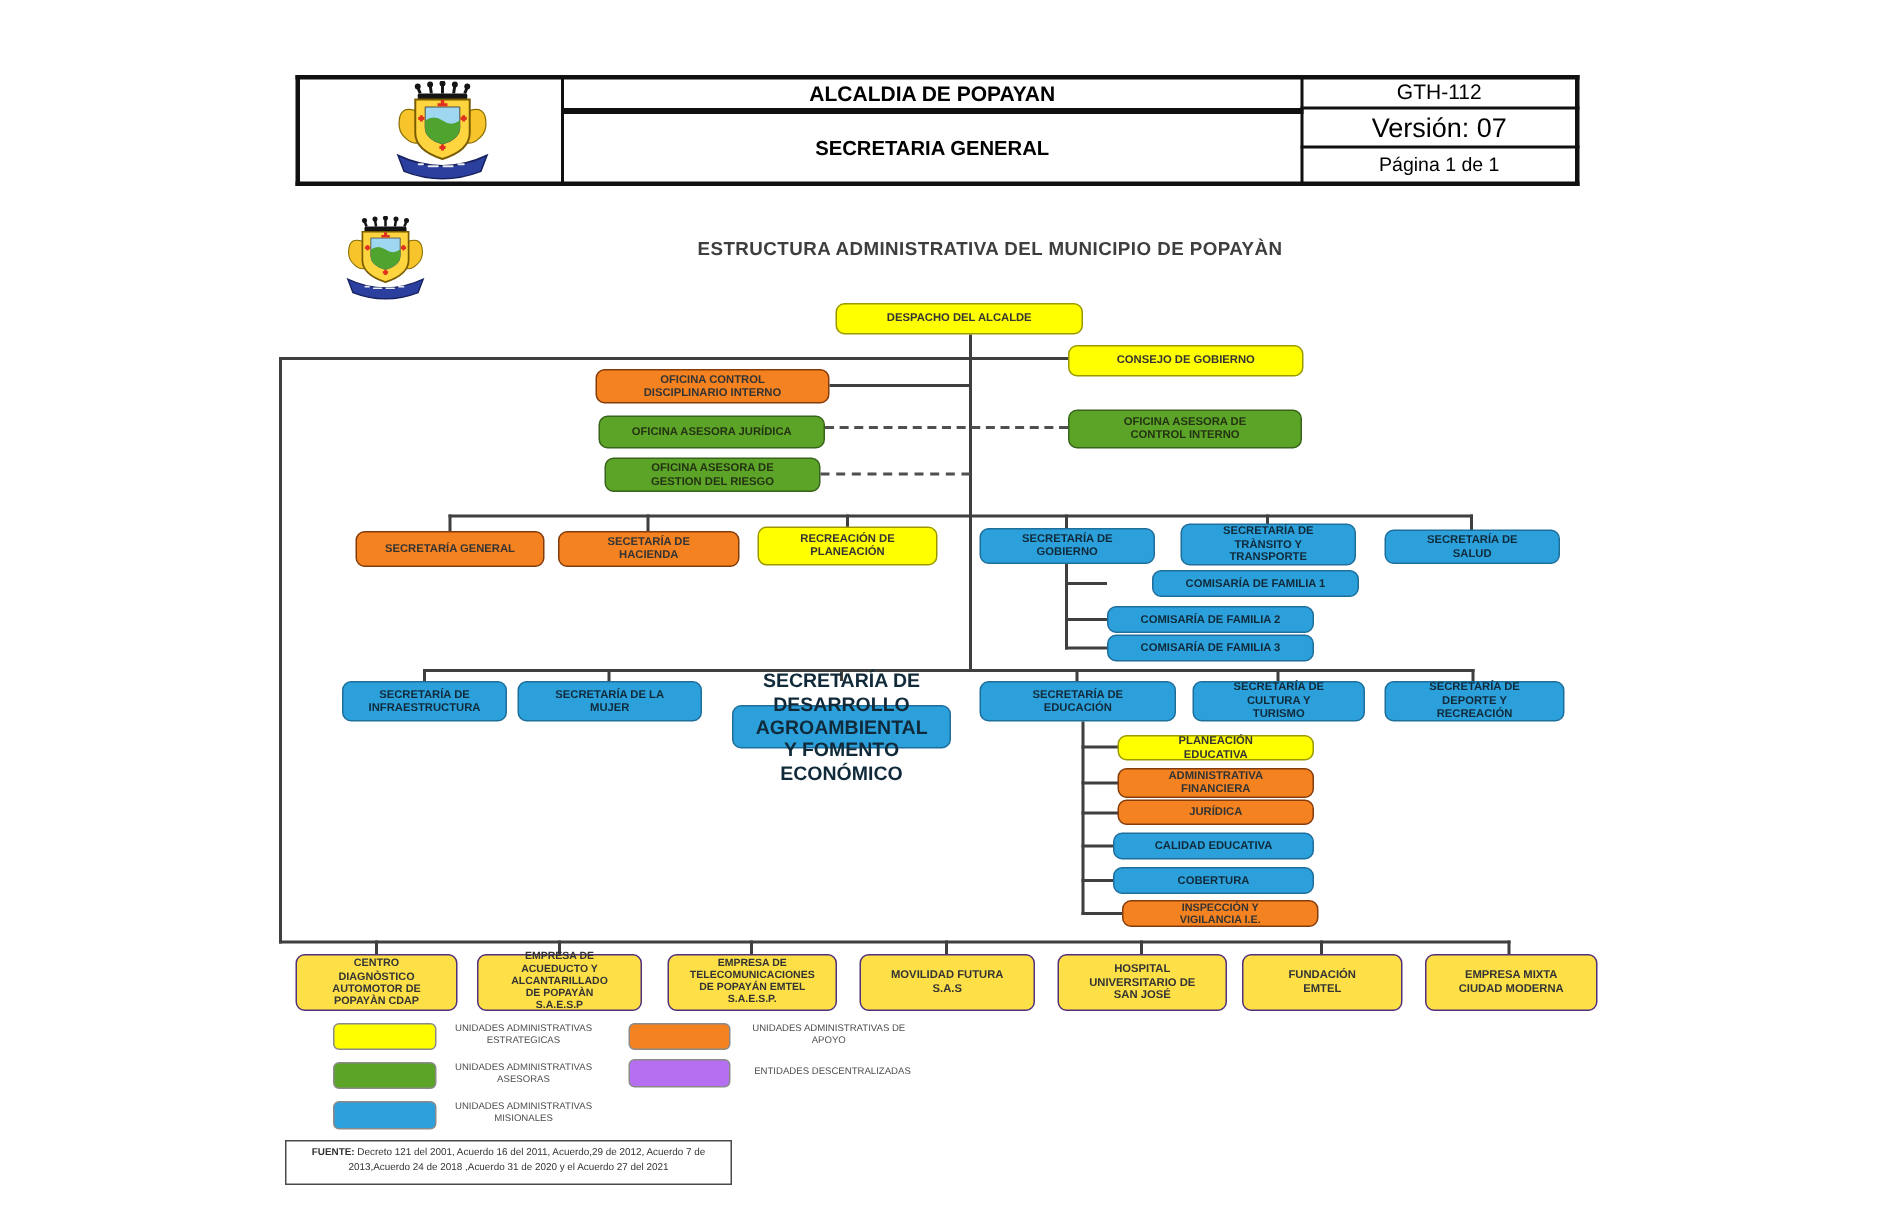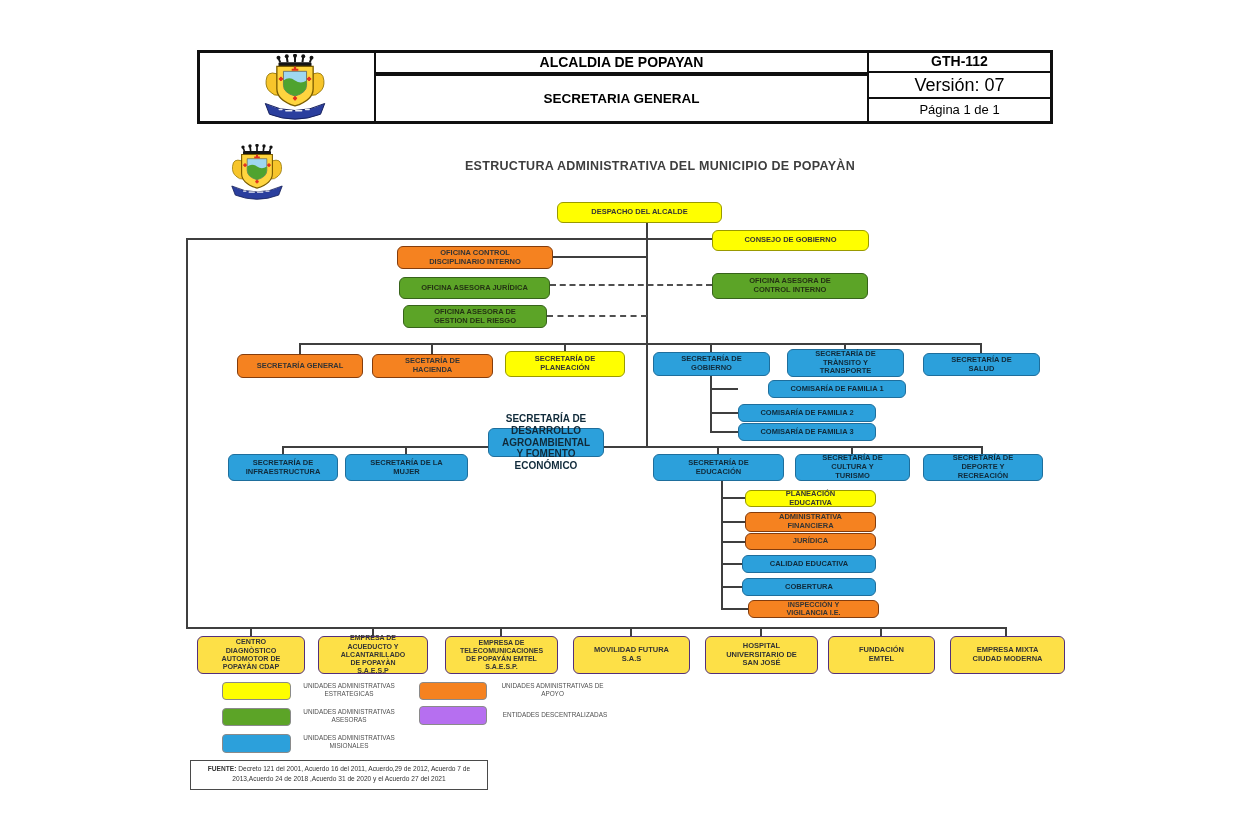--- a/index.html
+++ b/index.html
@@ -46,21 +46,21 @@
 
     <div class="vline" style="left:374px;top:30px;width:2px;height:74px"></div>
     <div class="vline" style="left:867px;top:30px;width:2px;height:74px"></div>
 
     <div class="hline" style="left:374px;top:52px;width:495px;height:3.5px"></div>
     <div class="hline" style="left:867px;top:51px;width:186px;height:1.5px"></div>
     <div class="hline" style="left:867px;top:77px;width:186px;height:1.5px"></div>
 
     <div class="hdr-cell" style="left:376px;top:31px;width:491px;height:21px;font-weight:bold;font-size:14px">ALCALDIA DE POPAYAN</div>
     <div class="hdr-cell" style="left:376px;top:56px;width:491px;height:45px;font-weight:bold;font-size:13.5px">SECRETARIA GENERAL</div>
-    <div class="hdr-cell" style="left:869px;top:31px;width:181px;height:20px;font-weight:bold;font-size:14px">GTH-112</div>
+    <div class="hdr-cell" style="left:869px;top:31px;width:181px;height:20px;font-weight:normal;font-size:14px">GTH-112</div>
     <div class="hdr-cell" style="left:869px;top:53px;width:181px;height:24px;font-size:18px">Versión: 07</div>
     <div class="hdr-cell" style="left:869px;top:78px;width:181px;height:23px;font-size:13px">Página 1 de 1</div>
 
     <svg style="position:absolute;left:252px;top:34px" width="86" height="66" viewBox="0 0 100 80">
       <defs>
         <g id="coa">
 
           <rect x="30" y="10" width="40" height="5" rx="1.5" fill="#141414"></rect>
           <line x1="32" y1="10" x2="30" y2="5" stroke="#141414" stroke-width="2.4"></line>
           <line x1="41" y1="10" x2="40" y2="3.4" stroke="#141414" stroke-width="2.4"></line>
@@ -161,32 +161,32 @@
 
   <div class="node c-yellow" style="left:557px;top:182px;width:165px;height:21px">DESPACHO DEL ALCALDE</div>
   <div class="node c-yellow" style="left:712px;top:210px;width:157px;height:21px">CONSEJO DE GOBIERNO</div>
   <div class="node c-orange" style="left:397px;top:226px;width:156px;height:23px">OFICINA CONTROL DISCIPLINARIO INTERNO</div>
   <div class="node c-green" style="left:399px;top:257px;width:151px;height:22px">OFICINA ASESORA JURÍDICA</div>
   <div class="node c-green" style="left:403px;top:285px;width:144px;height:23px">OFICINA ASESORA DE GESTION DEL RIESGO</div>
   <div class="node c-green" style="left:712px;top:253px;width:156px;height:26px">OFICINA ASESORA DE CONTROL INTERNO</div>
 
   <div class="node c-orange" style="left:237px;top:334px;width:126px;height:24px">SECRETARÍA GENERAL</div>
   <div class="node c-orange" style="left:372px;top:334px;width:121px;height:24px">SECETARÍA DE HACIENDA</div>
-  <div class="node c-yellow" style="left:505px;top:331px;width:120px;height:26px">SECRETARÍA DE PLANEACIÓN</div>
+  <div class="node c-yellow" style="left:505px;top:331px;width:120px;height:26px">RECREACIÓN DE PLANEACIÓN</div>
   <div class="node c-blue" style="left:653px;top:332px;width:117px;height:24px">SECRETARÍA DE GOBIERNO</div>
   <div class="node c-blue" style="left:787px;top:329px;width:117px;height:28px">SECRETARÍA DE TRÀNSITO Y TRANSPORTE</div>
   <div class="node c-blue" style="left:923px;top:333px;width:117px;height:23px">SECRETARÍA DE SALUD</div>
 
   <div class="node c-blue" style="left:768px;top:360px;width:138px;height:18px">COMISARÍA DE FAMILIA 1</div>
   <div class="node c-blue" style="left:738px;top:384px;width:138px;height:18px">COMISARÍA DE FAMILIA 2</div>
   <div class="node c-blue" style="left:738px;top:403px;width:138px;height:18px">COMISARÍA DE FAMILIA 3</div>
 
   <div class="node c-blue" style="left:228px;top:434px;width:110px;height:27px">SECRETARÍA DE INFRAESTRUCTURA</div>
   <div class="node c-blue" style="left:345px;top:434px;width:123px;height:27px">SECRETARÍA DE LA MUJER</div>
-  <div class="node c-blue" style="left:488px;top:408px;width:116px;height:29px;font-size:10px">SECRETARÍA DE DESARROLLO AGROAMBIENTAL Y FOMENTO ECONÓMICO</div>
+  <div class="node c-blue" style="left:488px;top:450px;width:146px;height:29px;font-size:13px">SECRETARÍA DE DESARROLLO AGROAMBIENTAL Y FOMENTO ECONÓMICO</div>
   <div class="node c-blue" style="left:653px;top:434px;width:131px;height:27px">SECRETARÍA DE EDUCACIÓN</div>
   <div class="node c-blue" style="left:795px;top:434px;width:115px;height:27px">SECRETARÍA DE CULTURA Y TURISMO</div>
   <div class="node c-blue" style="left:923px;top:434px;width:120px;height:27px">SECRETARÍA DE DEPORTE Y RECREACIÓN</div>
 
   <div class="node c-yellow" style="left:745px;top:470px;width:131px;height:17px">PLANEACIÓN EDUCATIVA</div>
   <div class="node c-orange" style="left:745px;top:492px;width:131px;height:20px">ADMINISTRATIVA FINANCIERA</div>
   <div class="node c-orange" style="left:745px;top:513px;width:131px;height:17px">JURÍDICA</div>
   <div class="node c-blue" style="left:742px;top:535px;width:134px;height:18px">CALIDAD EDUCATIVA</div>
   <div class="node c-blue" style="left:742px;top:558px;width:134px;height:18px">COBERTURA</div>
   <div class="node c-orange" style="left:748px;top:580px;width:131px;height:18px;font-size:7.2px">INSPECCIÓN Y VIGILANCIA I.E.</div>

